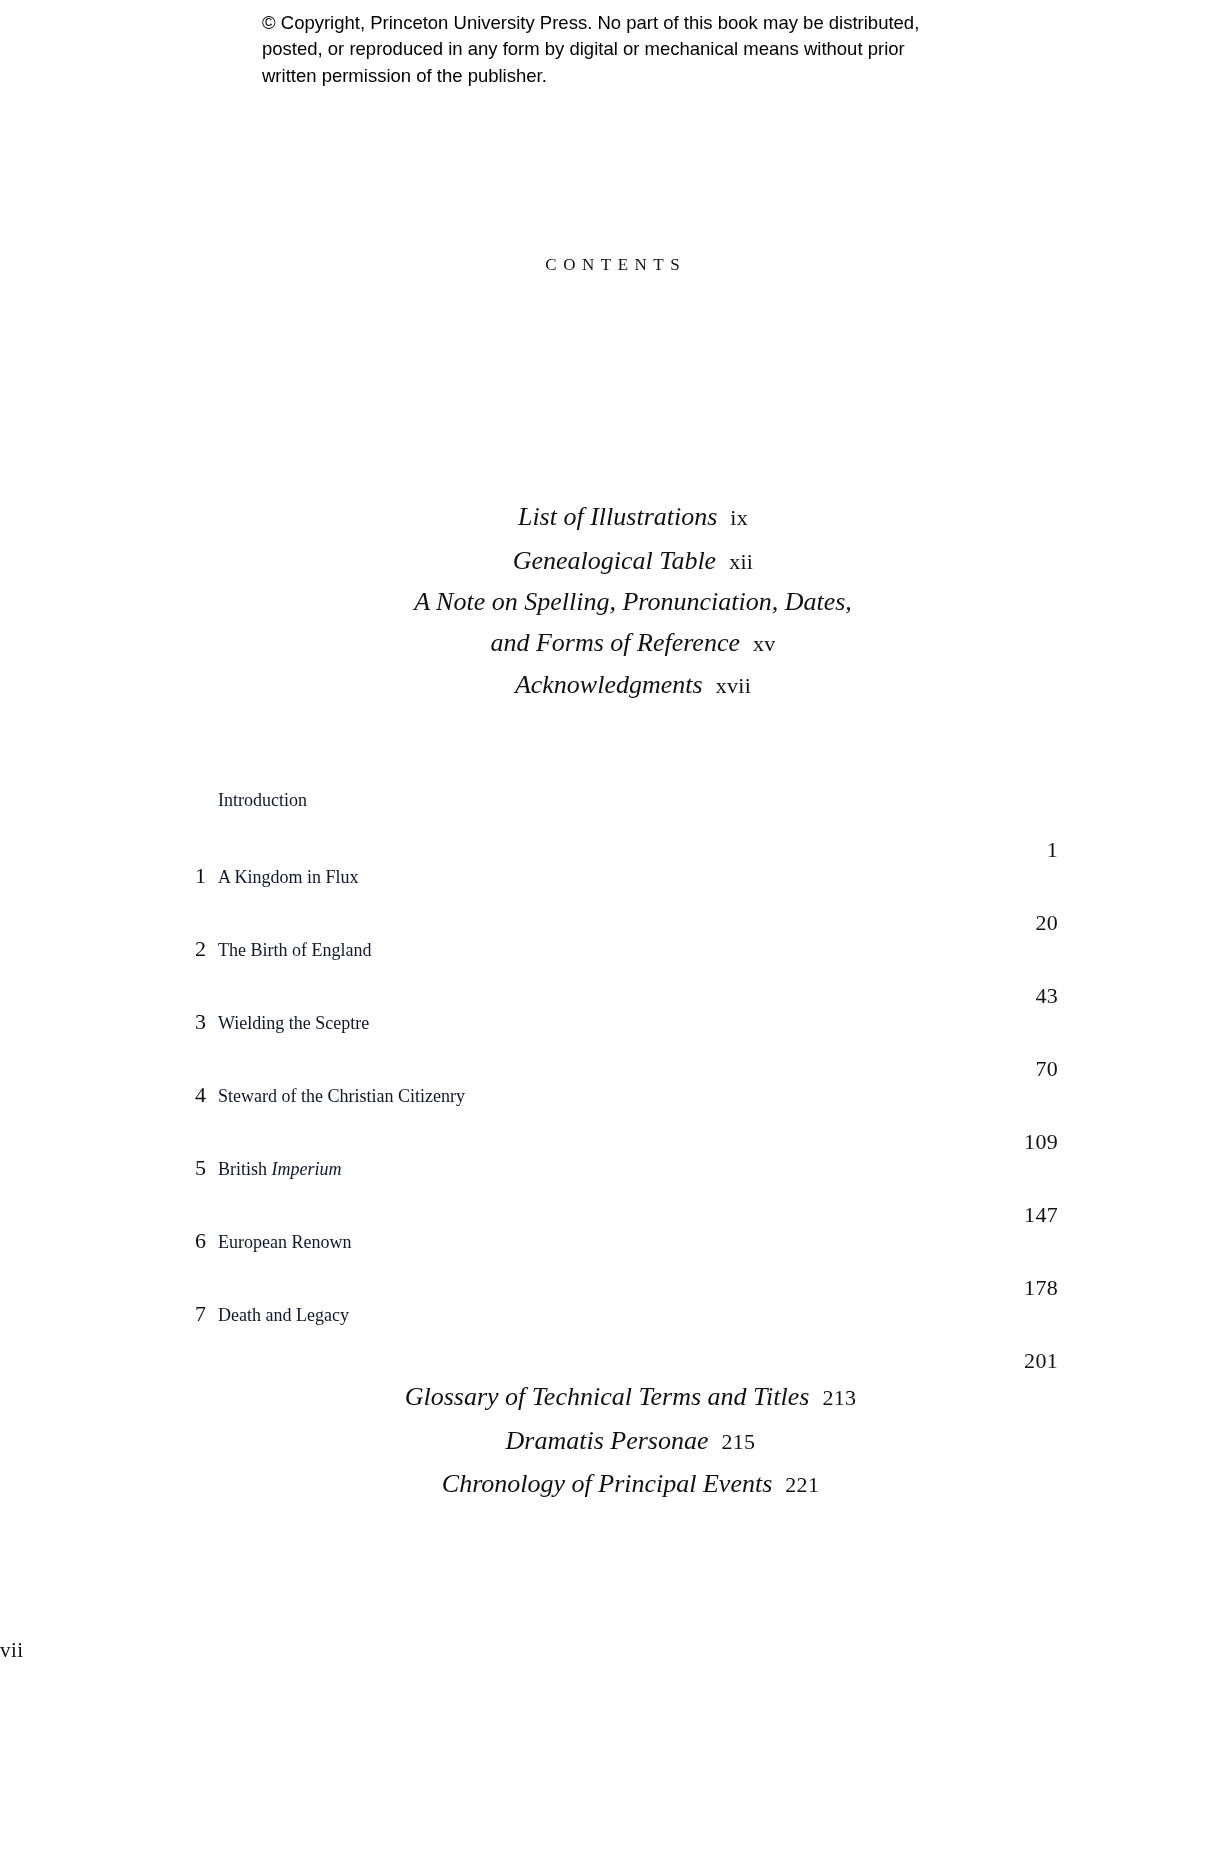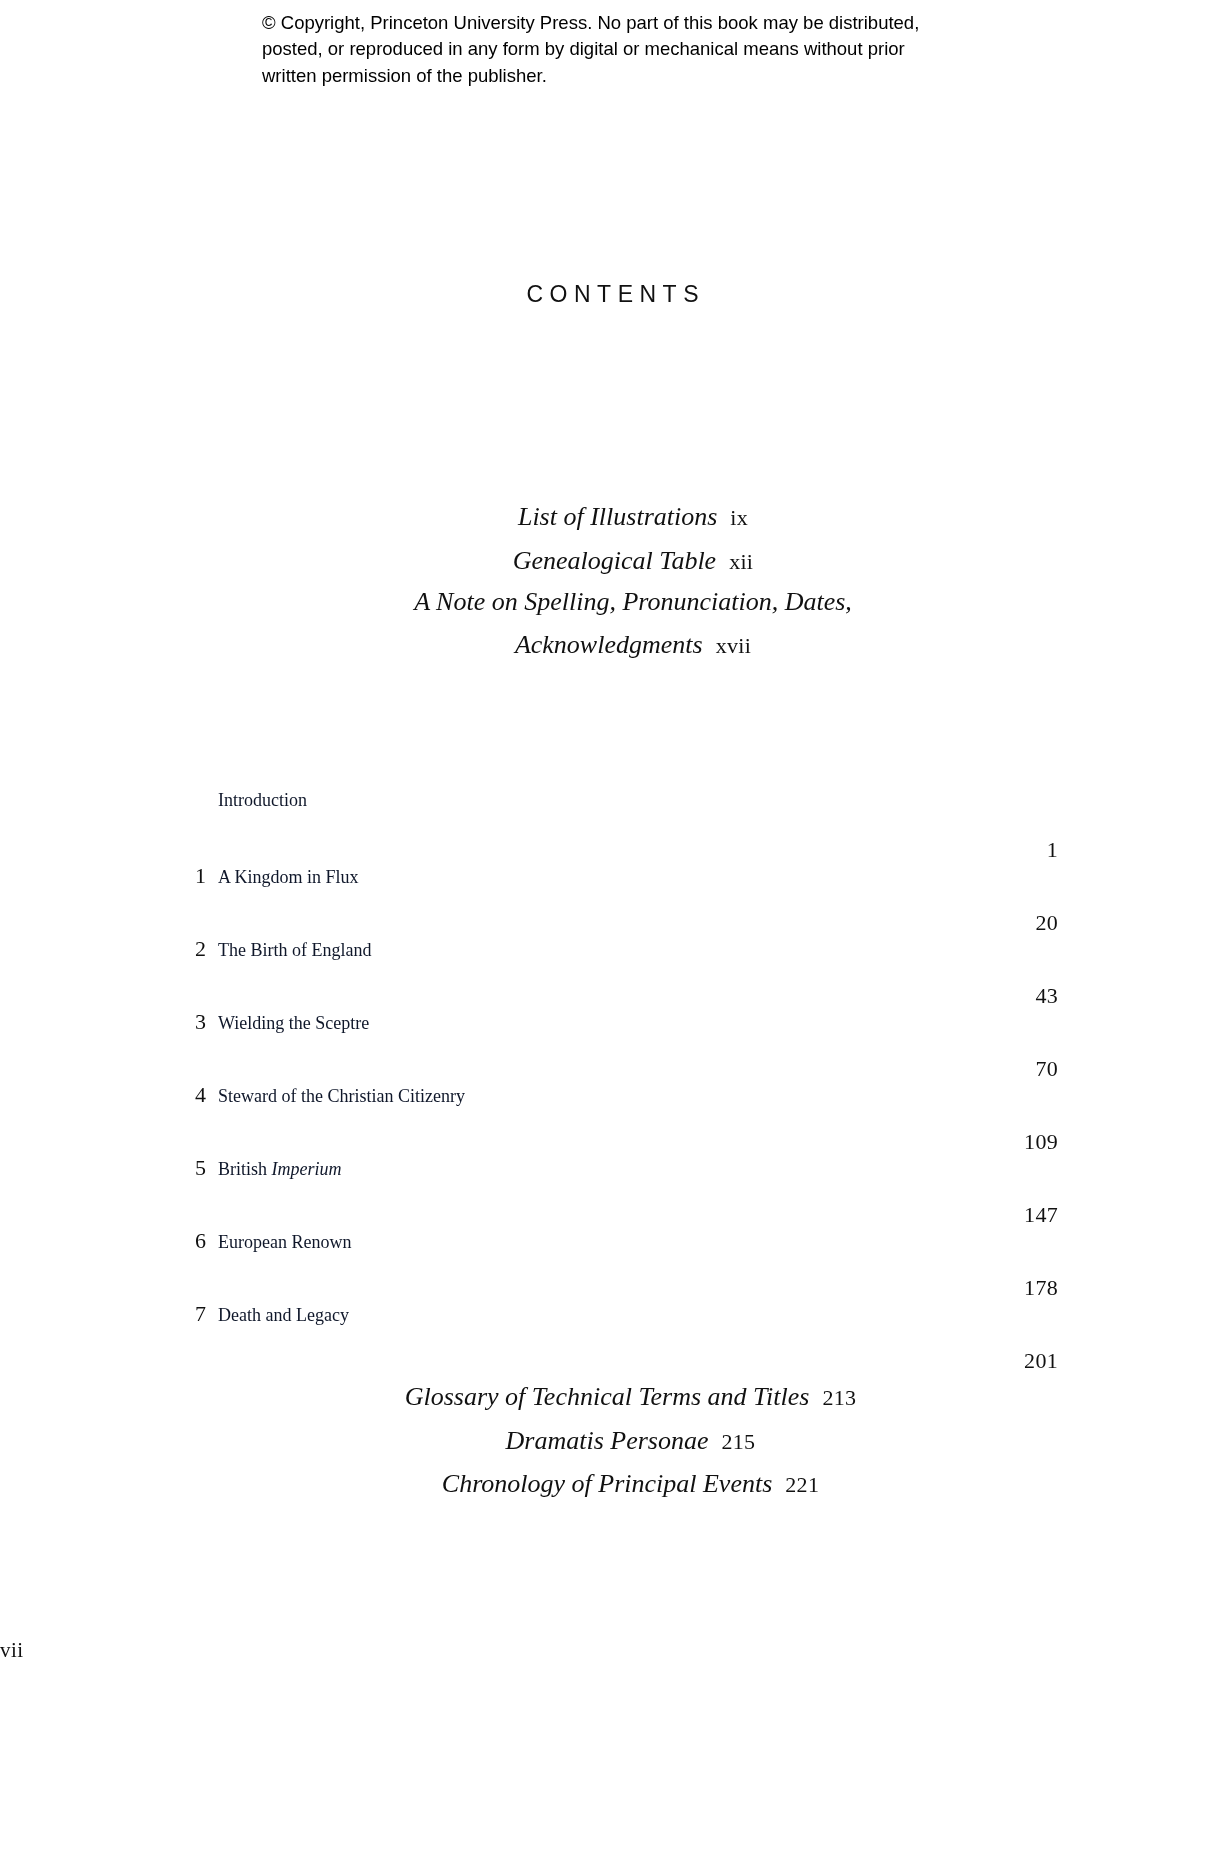--- a/index.html
+++ b/index.html
@@ -34,26 +34,25 @@
     text-align: left;
   }
 
   
   .contents-heading {
     position: absolute;
     top: 255px;
     left: 0;
     right: 0;
     text-align: center;
-    font-family: Liberation Sans, sans-serif;
-    font-size: 23px;
+    font-family: Liberation Serif, serif;
+    font-size: 17px;
     letter-spacing: 6.5px;
     text-indent: 6.5px;
     color: #111111;
-    margin-top: 26px;
   }
 
   
   .frontmatter {
     position: absolute;
     top: 495px;
     left: 0;
     right: 0;
     text-align: center;
   }
@@ -166,20 +165,23 @@
 
   <div class="frontmatter">
     <div class="fm-row">
       <span class="fm-title">List of Illustrations</span><span class="fm-page">ix</span>
     </div>
     <div class="fm-row">
       <span class="fm-title">Genealogical Table</span><span class="fm-page">xii</span>
     </div>
     <div class="fm-row two-line">
       <span class="fm-title">A Note on Spelling, Pronunciation, Dates,</span>
+      <span class="fm-line2">
+        <span class="fm-title">and Forms of Reference</span><span class="fm-page">xv</span>
+      </span>
     </div>
     <div class="fm-row">
       <span class="fm-title">Acknowledgments</span><span class="fm-page">xvii</span>
     </div>
   </div>
 
   <div class="chapters">
 
     <div class="chapter-row">
       <span class="ch-num"></span>

